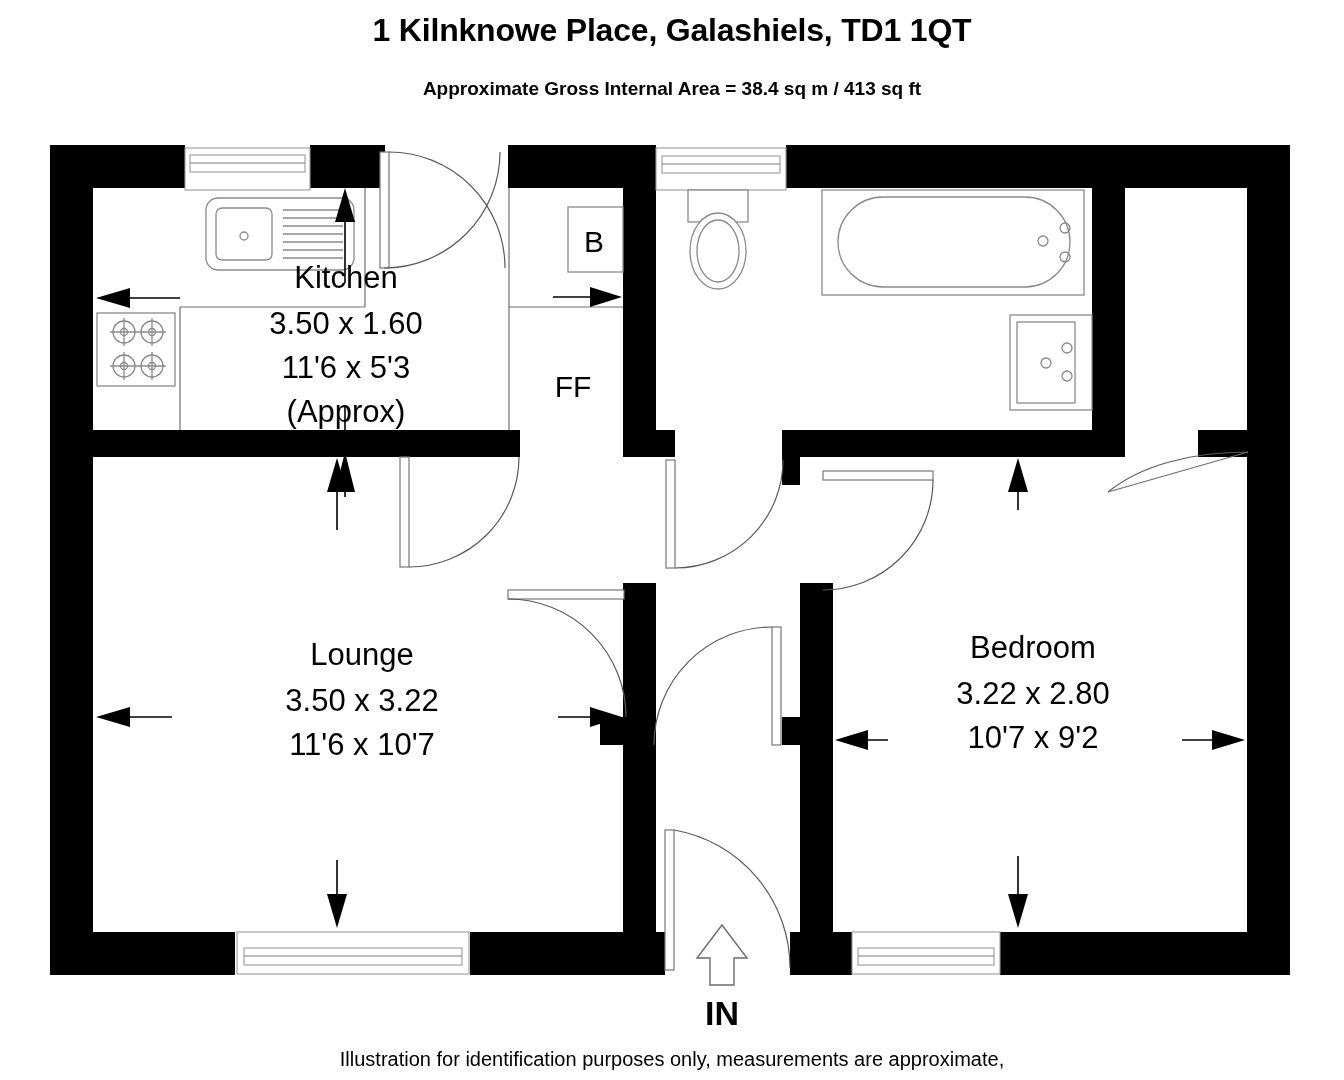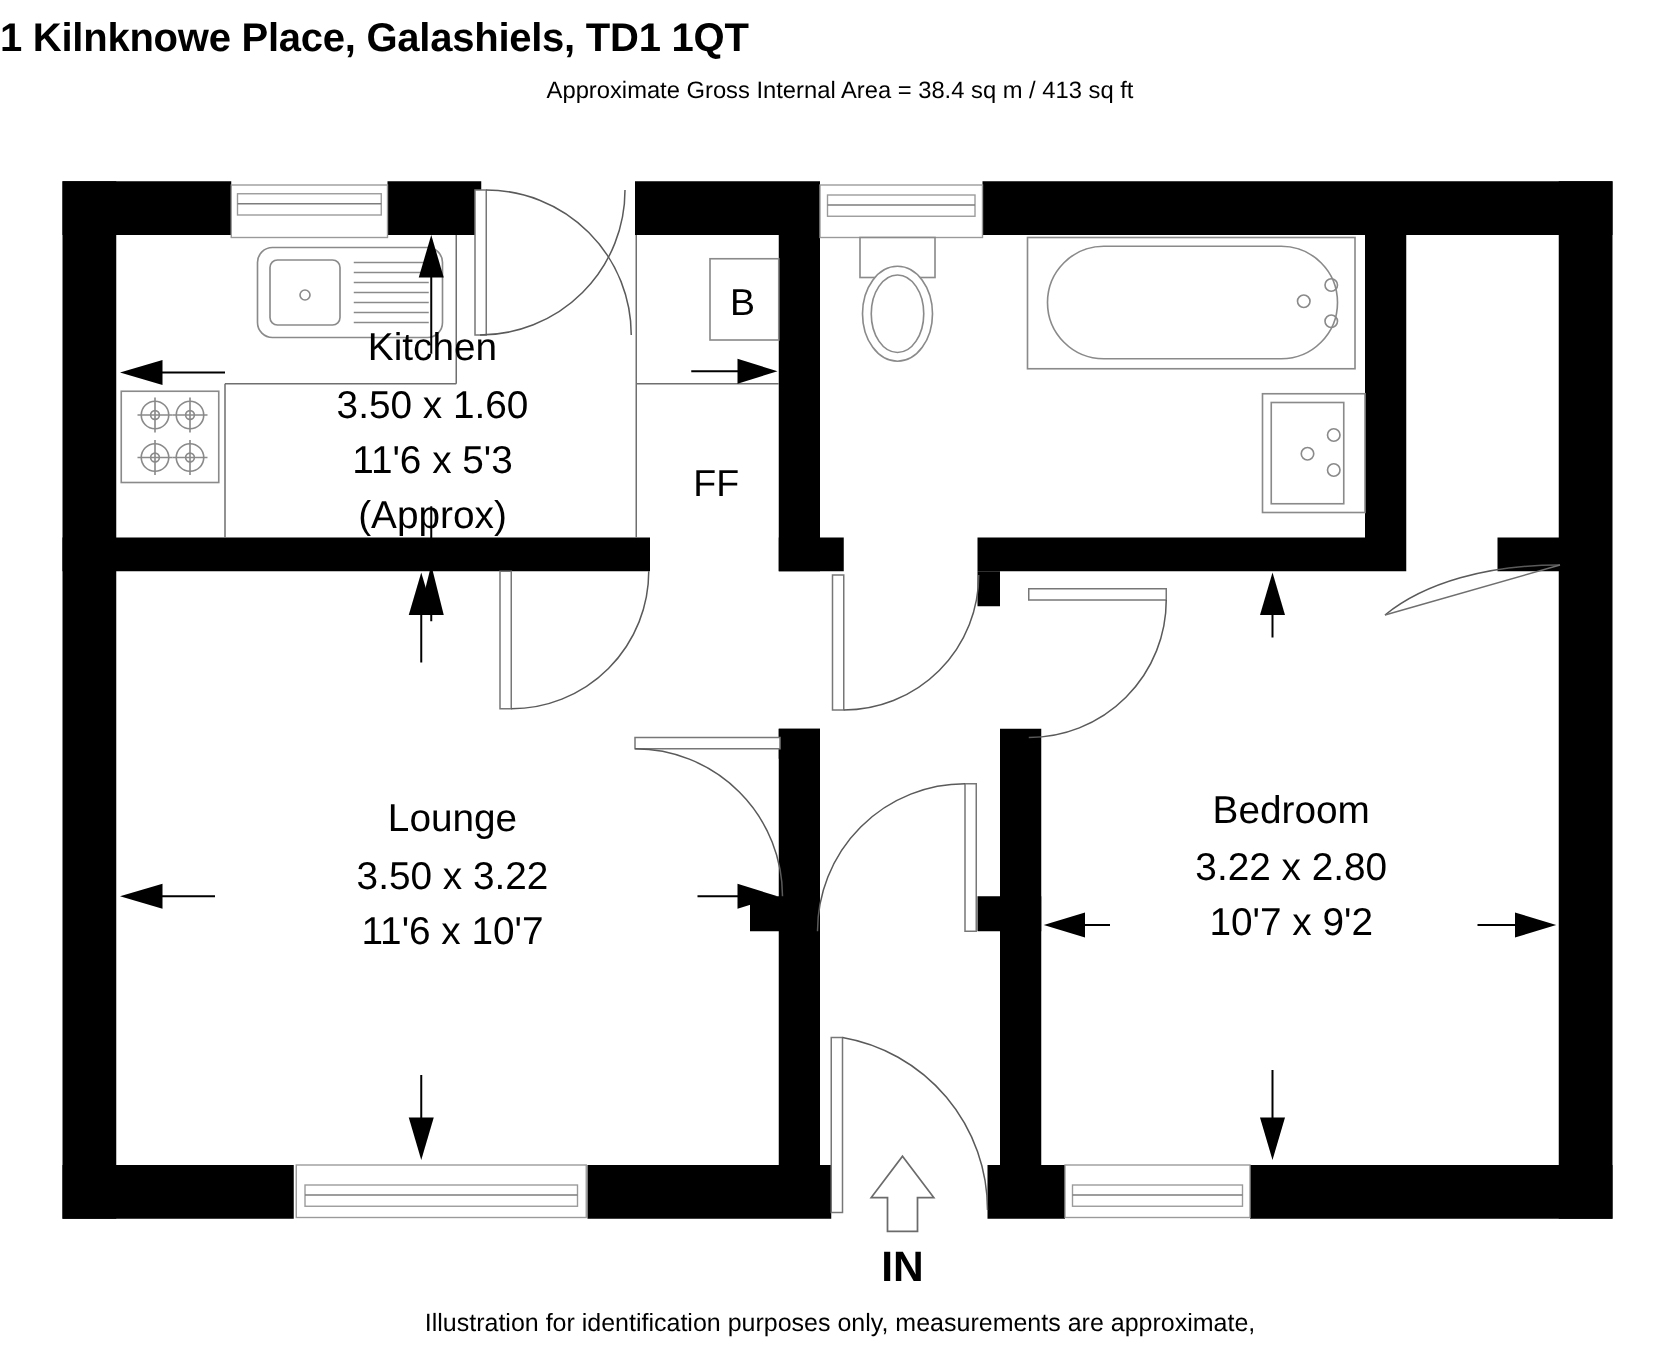--- a/index.html
+++ b/index.html
@@ -18,32 +18,33 @@
   #page {
     position: relative;
     width: 1344px;
     height: 1080px;
   }
   .title {
     position: absolute;
     left: 0;
     top: 12px;
     width: 1344px;
+    text-align: center;
     font-size: 32px;
     font-weight: bold;
     letter-spacing: -0.2px;
   }
   .subtitle {
     position: absolute;
     left: 0;
-    top: 62px;
+    top: 78px;
     width: 1344px;
     text-align: center;
     font-size: 19px;
-    font-weight: normal;
+    font-weight: bold;
   }
   .footer {
     position: absolute;
     left: 0;
     top: 1048px;
     width: 1344px;
     text-align: center;
     font-size: 20px;
   }
   svg.plan {

